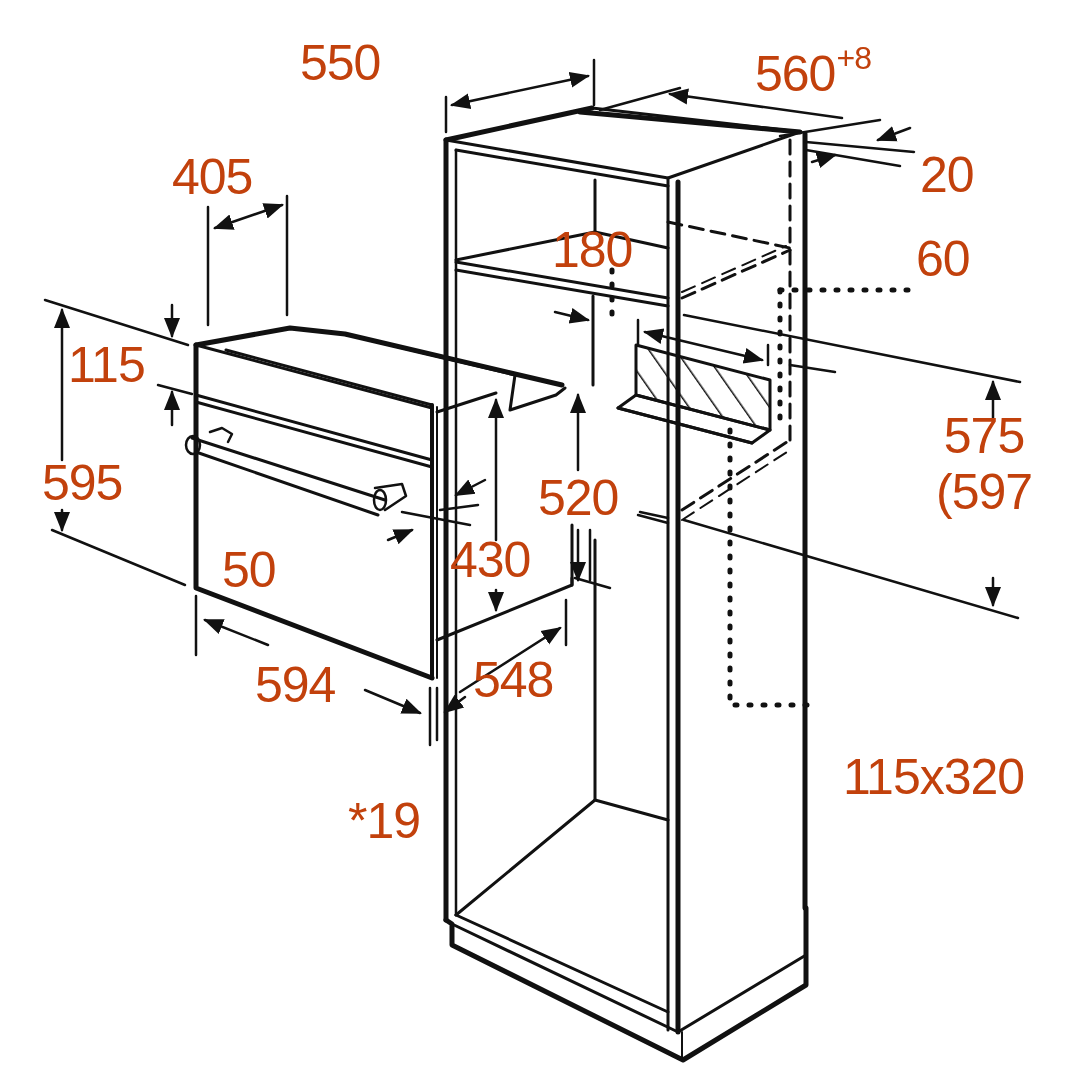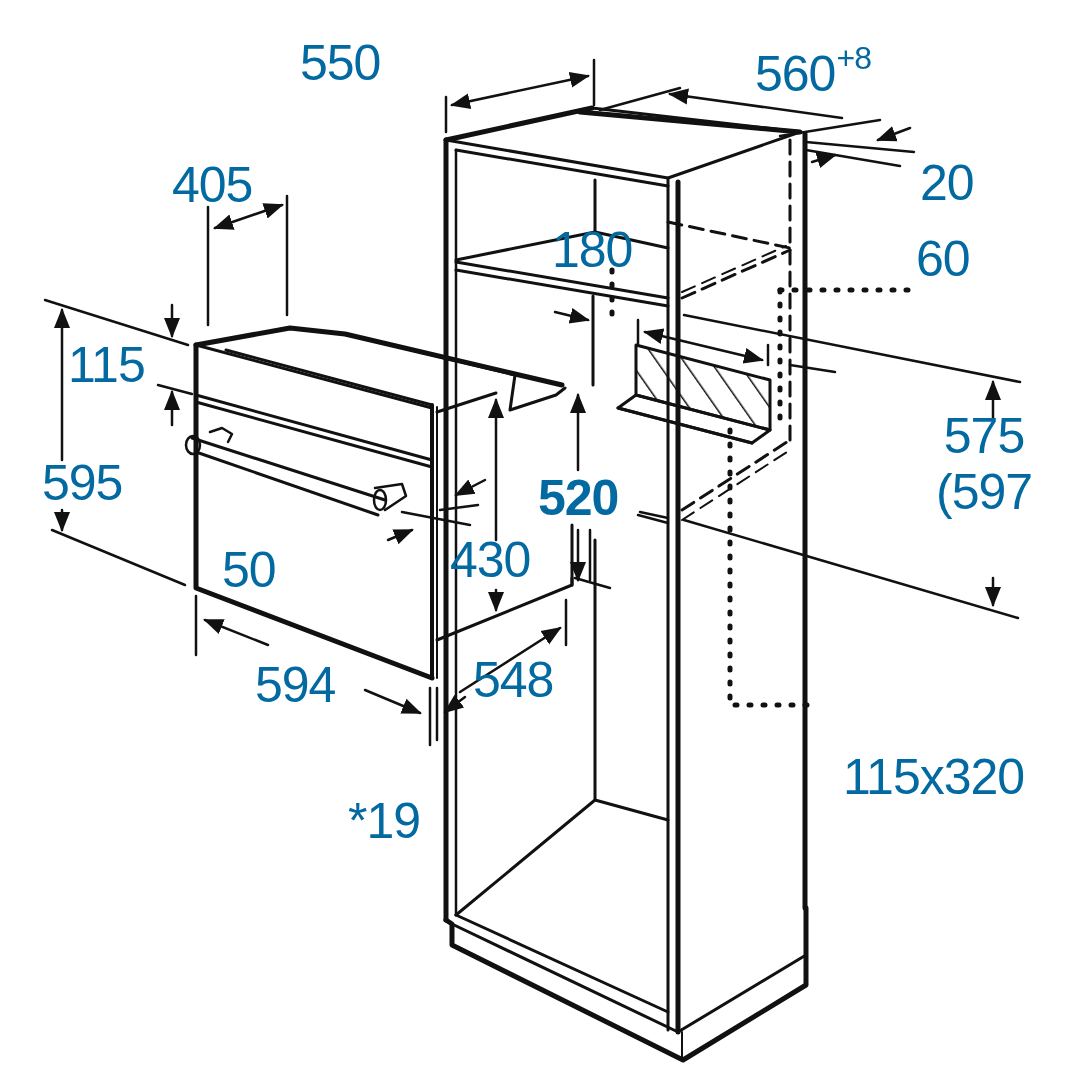--- a/index.html
+++ b/index.html
@@ -2,21 +2,21 @@
 <html><head>
   <meta charset="utf-8">
   <style>
     html, body { margin: 0; padding: 0; background: #ffffff; }
     body { width: 1090px; height: 1090px; overflow: hidden; position: relative; }
     svg { position: absolute; left: 0; top: 0; }
     .dim-label {
       position: absolute;
       font-family: "Liberation Sans", "DejaVu Sans", sans-serif;
       font-size: 50px;
-      color: #0369a1;
+      color: #c2410c;
       line-height: 1;
       white-space: nowrap;
       letter-spacing: -1px;
     }
     .dim-label sup { font-size: 32px; vertical-align: 22px; margin-left: 1px; }
     .stack { line-height: 56px; text-align: center; }
     .stack span { display: block; }
   </style>
 </head>
 <body>
@@ -170,27 +170,27 @@
     <line x1="790" y1="365" x2="835" y2="372"></line>
     <line x1="684" y1="520" x2="1018" y2="618"></line>
     <line x1="640" y1="512" x2="668" y2="518"></line>
     <line x1="993" y1="420" x2="993" y2="382" marker-end="url(#arr)"></line>
     <line x1="993" y1="578" x2="993" y2="605" marker-end="url(#arr)"></line>
   </g>
 </svg>
 
 <div class="dim-label" style="left:300px; top:38px;">550</div>
 <div class="dim-label" style="left:755px; top:42px;"><span>560</span><sup>+8</sup></div>
-<div class="dim-label" style="left:920px; top:150px;margin-top:8px;">20</div>
-<div class="dim-label" style="left:172px; top:160px;">405</div>
+<div class="dim-label" style="left:920px; top:150px;">20</div>
+<div class="dim-label" style="left:172px; top:152px;">405</div>
 <div class="dim-label" style="left:552px; top:225px;">180</div>
 <div class="dim-label" style="left:880px; top:234px;margin-left:36px;">60</div>
 <div class="dim-label" style="left:68px; top:340px;">115</div>
 <div class="dim-label" style="left:42px; top:458px;">595</div>
-<div class="dim-label" style="left:538px; top:473px;font-weight:bold;">520</div>
+<div class="dim-label" style="left:538px; top:473px;">520</div>
 <div class="dim-label stack" style="left:936px; top:408px;">
   <span>575</span>
   <span>(597</span>
 </div>
 <div class="dim-label" style="left:222px; top:545px;">50</div>
 <div class="dim-label" style="left:450px; top:535px;">430</div>
 <div class="dim-label" style="left:255px; top:660px;">594</div>
 <div class="dim-label" style="left:473px; top:655px;">548</div>
 <div class="dim-label" style="left:348px; top:752px;margin-top:44px;">*19</div>
 <div class="dim-label" style="left:843px; top:752px;text-align:right;">115x320</div>

